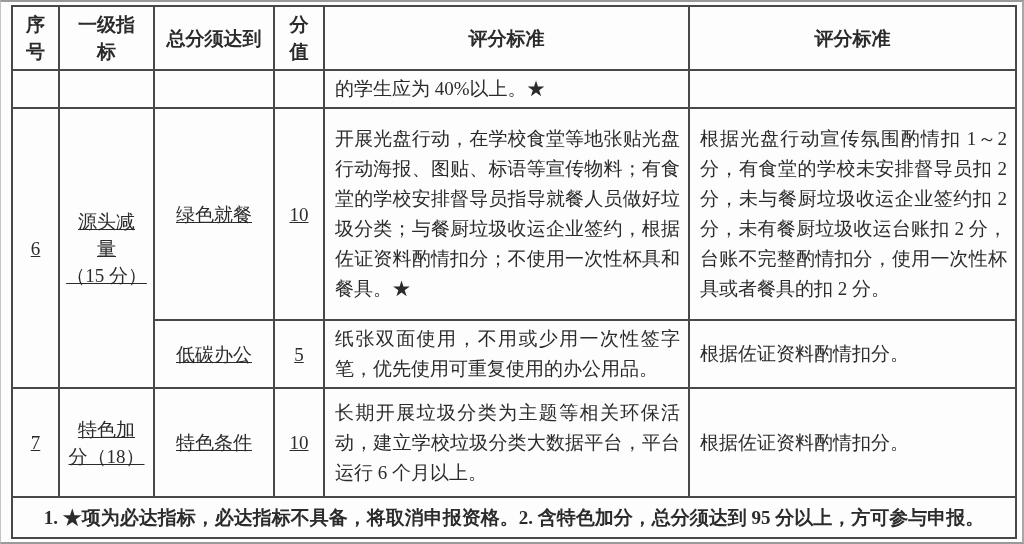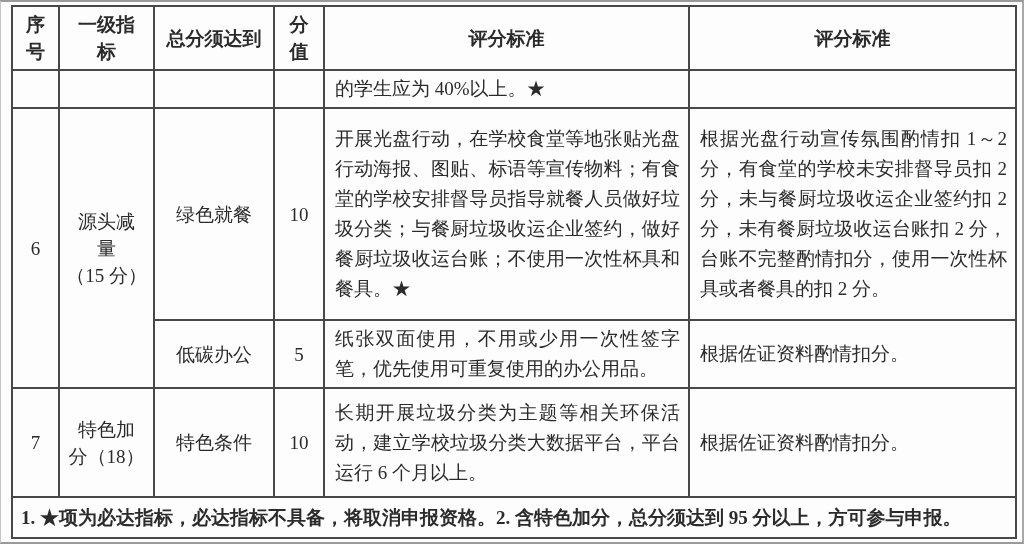--- a/index.html
+++ b/index.html
@@ -33,38 +33,39 @@
     font-weight:bold;
     text-align:center;
     line-height:27px;
     white-space:pre-line;
     padding:2px;
   }
   td.center{
     text-align:center;
     line-height:27px;
     padding:2px;
+    text-decoration:underline;
   }
   td.prewrap{white-space:pre-line;}
   td.content{
     text-align:justify;
     line-height:30px;
     padding:3px 8px 3px 10px;
   }
   tr.r-header{height:64px;}
   tr.r-carry{height:37px;}
   tr.r-six-a{height:212px;}
   tr.r-six-b{height:68px;padding-left:8px;}
   tr.r-seven{height:109px;}
   tr.r-notes{height:41px;}
   td.notes-cell{
     font-weight:600;
     line-height:24px;
     padding:4px 8px;
-    text-align:left;
+    text-align:center;
   }
 </style>
 </head>
 <body>
 
 <div class="canvas">
   <table class="eval">
     <colgroup>
       <col style="width:47px">
       <col style="width:95px">
@@ -96,21 +97,21 @@
       <td class="content"></td>
     </tr>
 
     <tr class="r-six-a">
       <td class="center" rowspan="2">6</td>
       <td class="center prewrap" rowspan="2">源头减
 量
 （15 分）</td>
       <td class="center">绿色就餐</td>
       <td class="center">10</td>
-      <td class="content">开展光盘行动，在学校食堂等地张贴光盘行动海报、图贴、标语等宣传物料；有食堂的学校安排督导员指导就餐人员做好垃圾分类；与餐厨垃圾收运企业签约，做好餐厨垃圾收运台账；不使用一次性杯具和餐具。★</td>
+      <td class="content">开展光盘行动，在学校食堂等地张贴光盘行动海报、图贴、标语等宣传物料；有食堂的学校安排督导员指导就餐人员做好垃圾分类；与餐厨垃圾收运企业签约，根据佐证资料酌情扣分；不使用一次性杯具和餐具。★</td>
       <td class="content">根据光盘行动宣传氛围酌情扣 1～2 分，有食堂的学校未安排督导员扣 2 分，未与餐厨垃圾收运企业签约扣 2 分，未有餐厨垃圾收运台账扣 2 分，台账不完整酌情扣分，使用一次性杯具或者餐具的扣 2 分。</td>
     </tr>
 
     <tr class="r-six-b">
       <td class="center">低碳办公</td>
       <td class="center">5</td>
       <td class="content">纸张双面使用，不用或少用一次性签字笔，优先使用可重复使用的办公用品。</td>
       <td class="content">根据佐证资料酌情扣分。</td>
     </tr>
 

